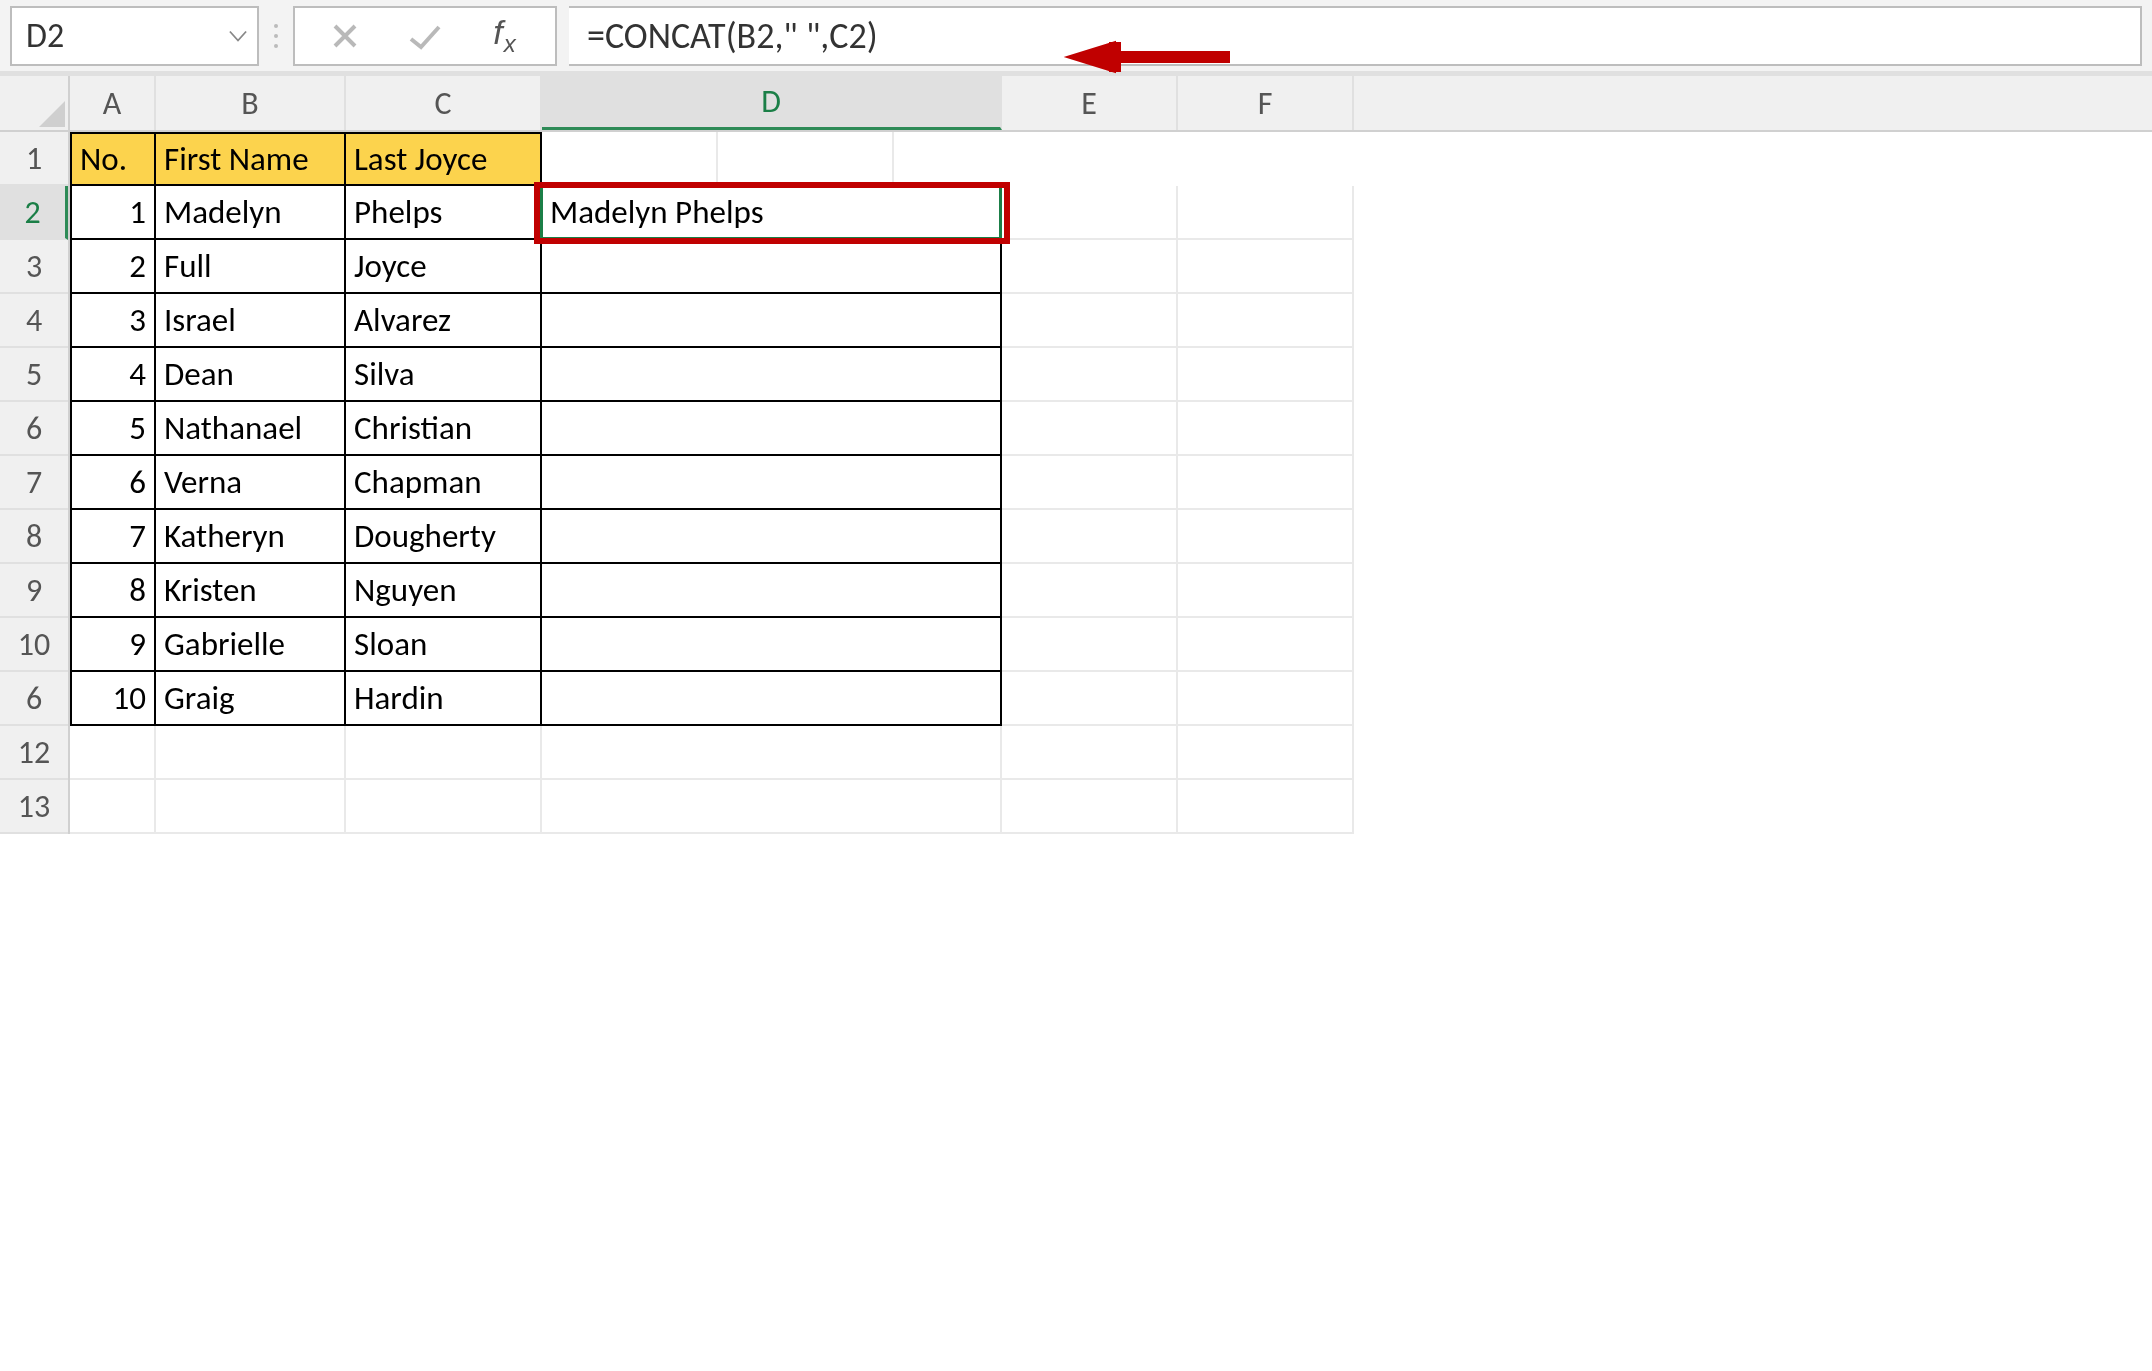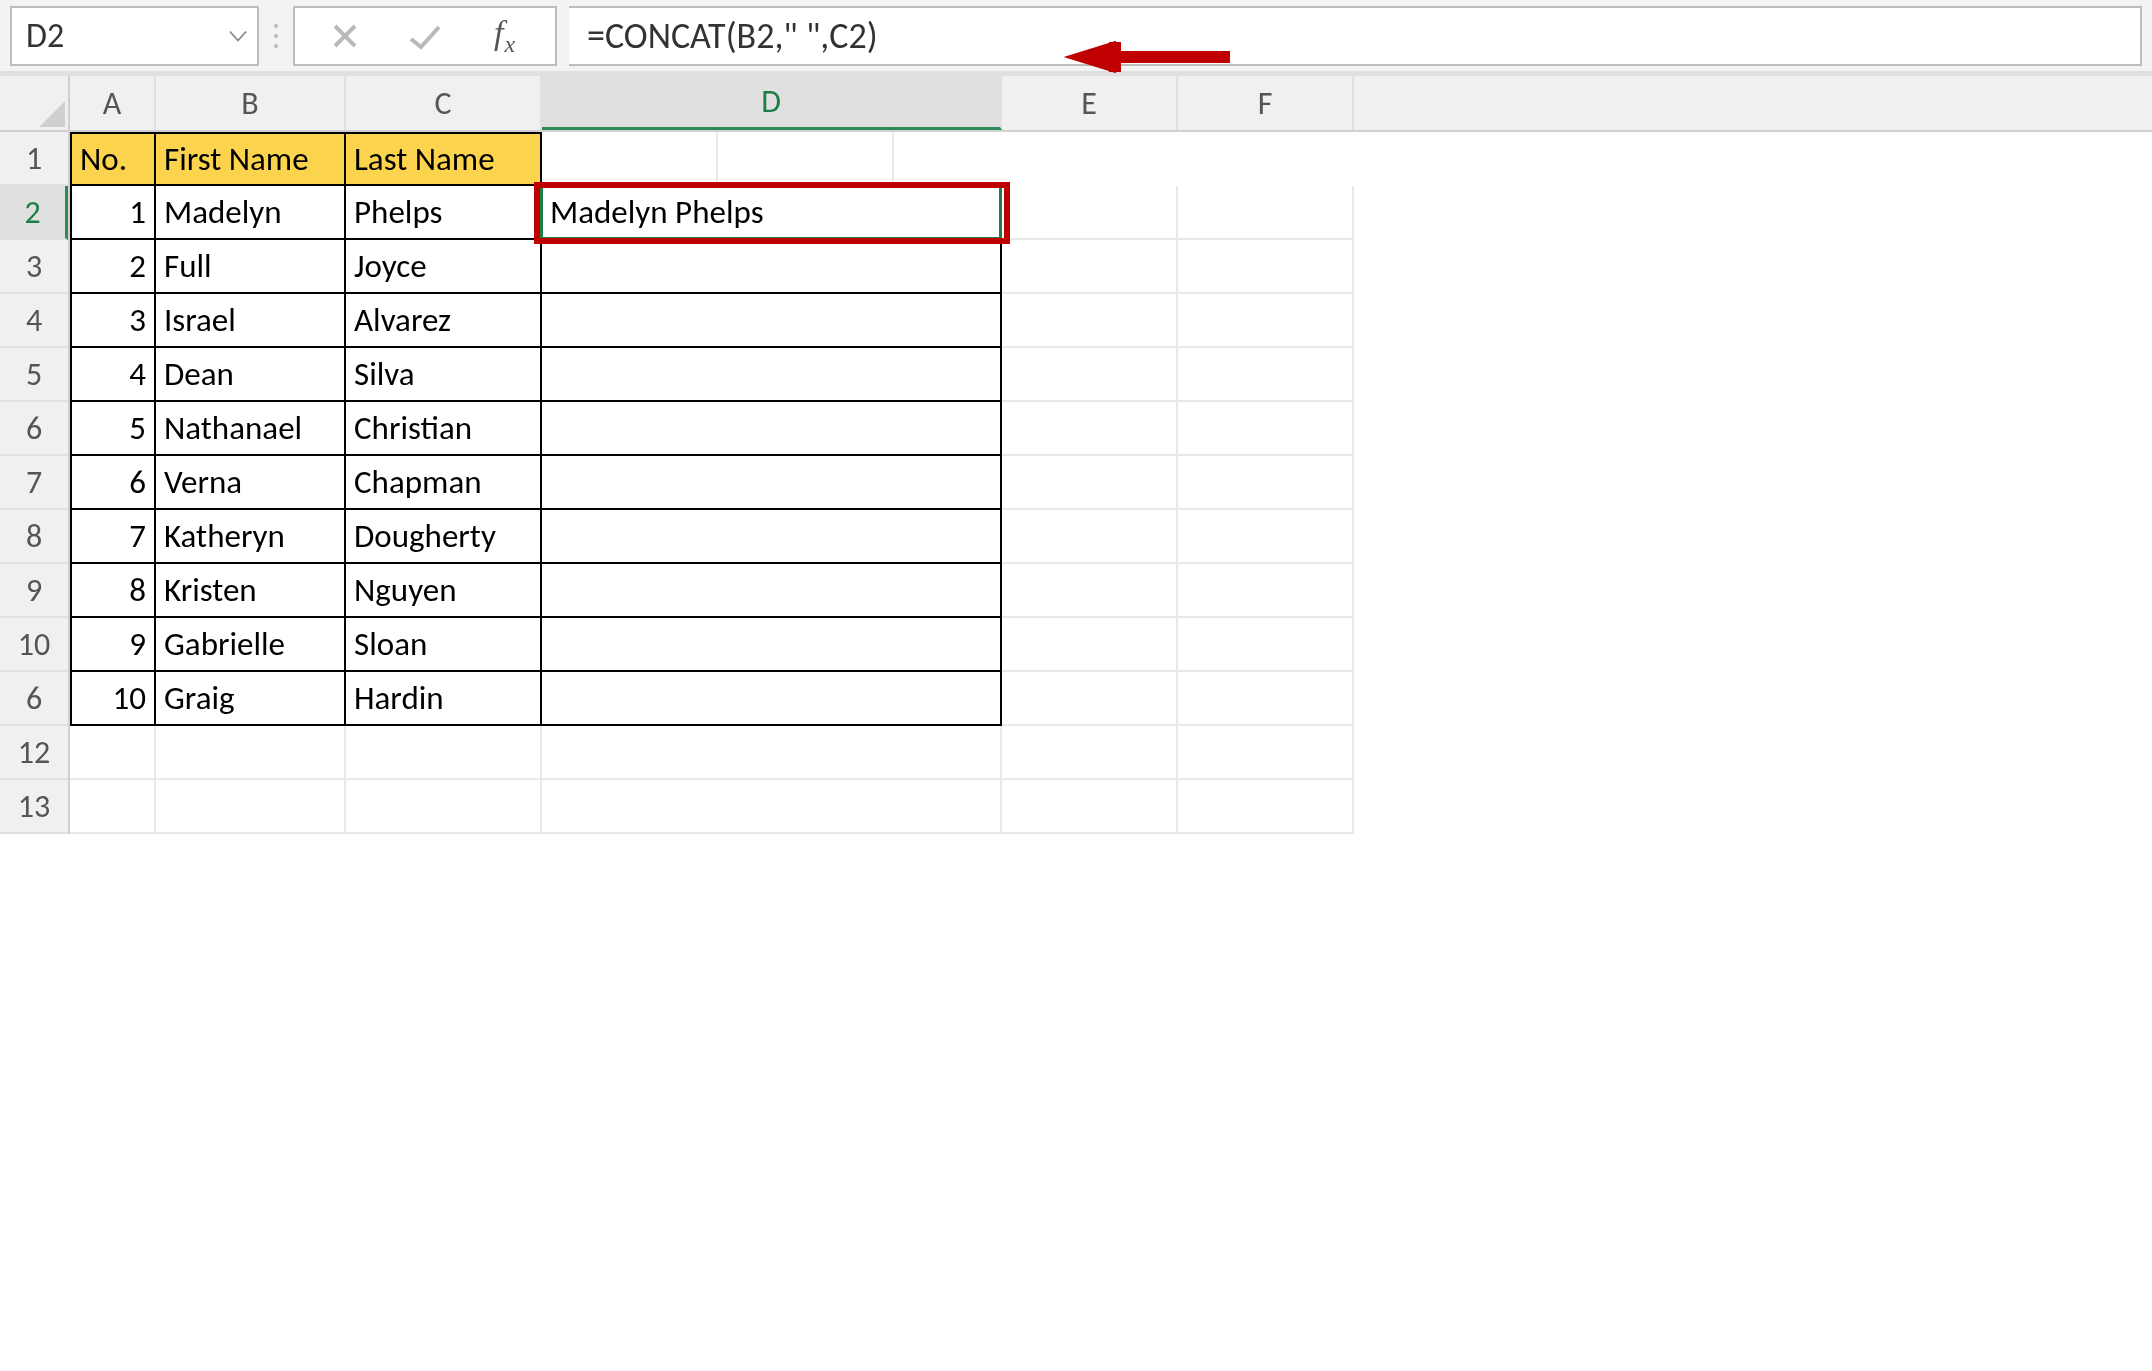--- a/index.html
+++ b/index.html
@@ -49,21 +49,21 @@
     background: #fff;
     border: 2px solid #bdbdbd;
     padding: 0 10px;
   }
   .fb-btn {
     width: 80px;
     display: flex; align-items: center; justify-content: center;
   }
   .fb-btn.disabled svg { opacity: .45; }
   .fx-label {
-    font-family: Liberation Serif, serif;
+    font-family: Liberation Sans, sans-serif;
     font-style: italic;
     font-size: 34px;
     letter-spacing: 1px;
     color: #555;
   }
   .vsep {
     width: 10px;
     display: flex; flex-direction: column; align-items: center; gap: 6px;
     padding: 0 4px;
   }
@@ -268,21 +268,21 @@
     <div class="rh">6</div>
     <div class="rh">12</div>
     <div class="rh">13</div>
   </div>
 
   <div class="cells">
 
     <div class="row">
       <div class="cell header bthin first cA">No.</div>
       <div class="cell header bthin cB">First Name</div>
-      <div class="cell header bthin cC">Last Name</div>
+      <div class="cell header bthin cC">Last Joyce</div>
       <div class="cell cE"></div>
       <div class="cell cF"></div>
     </div>
 
     <div class="row">
       <div class="cell bthin first cA num">1</div>
       <div class="cell bthin cB">Madelyn</div>
       <div class="cell bthin cC">Phelps</div>
       <div class="cell bthin cD">Madelyn Phelps</div>
       <div class="cell cE"></div>

